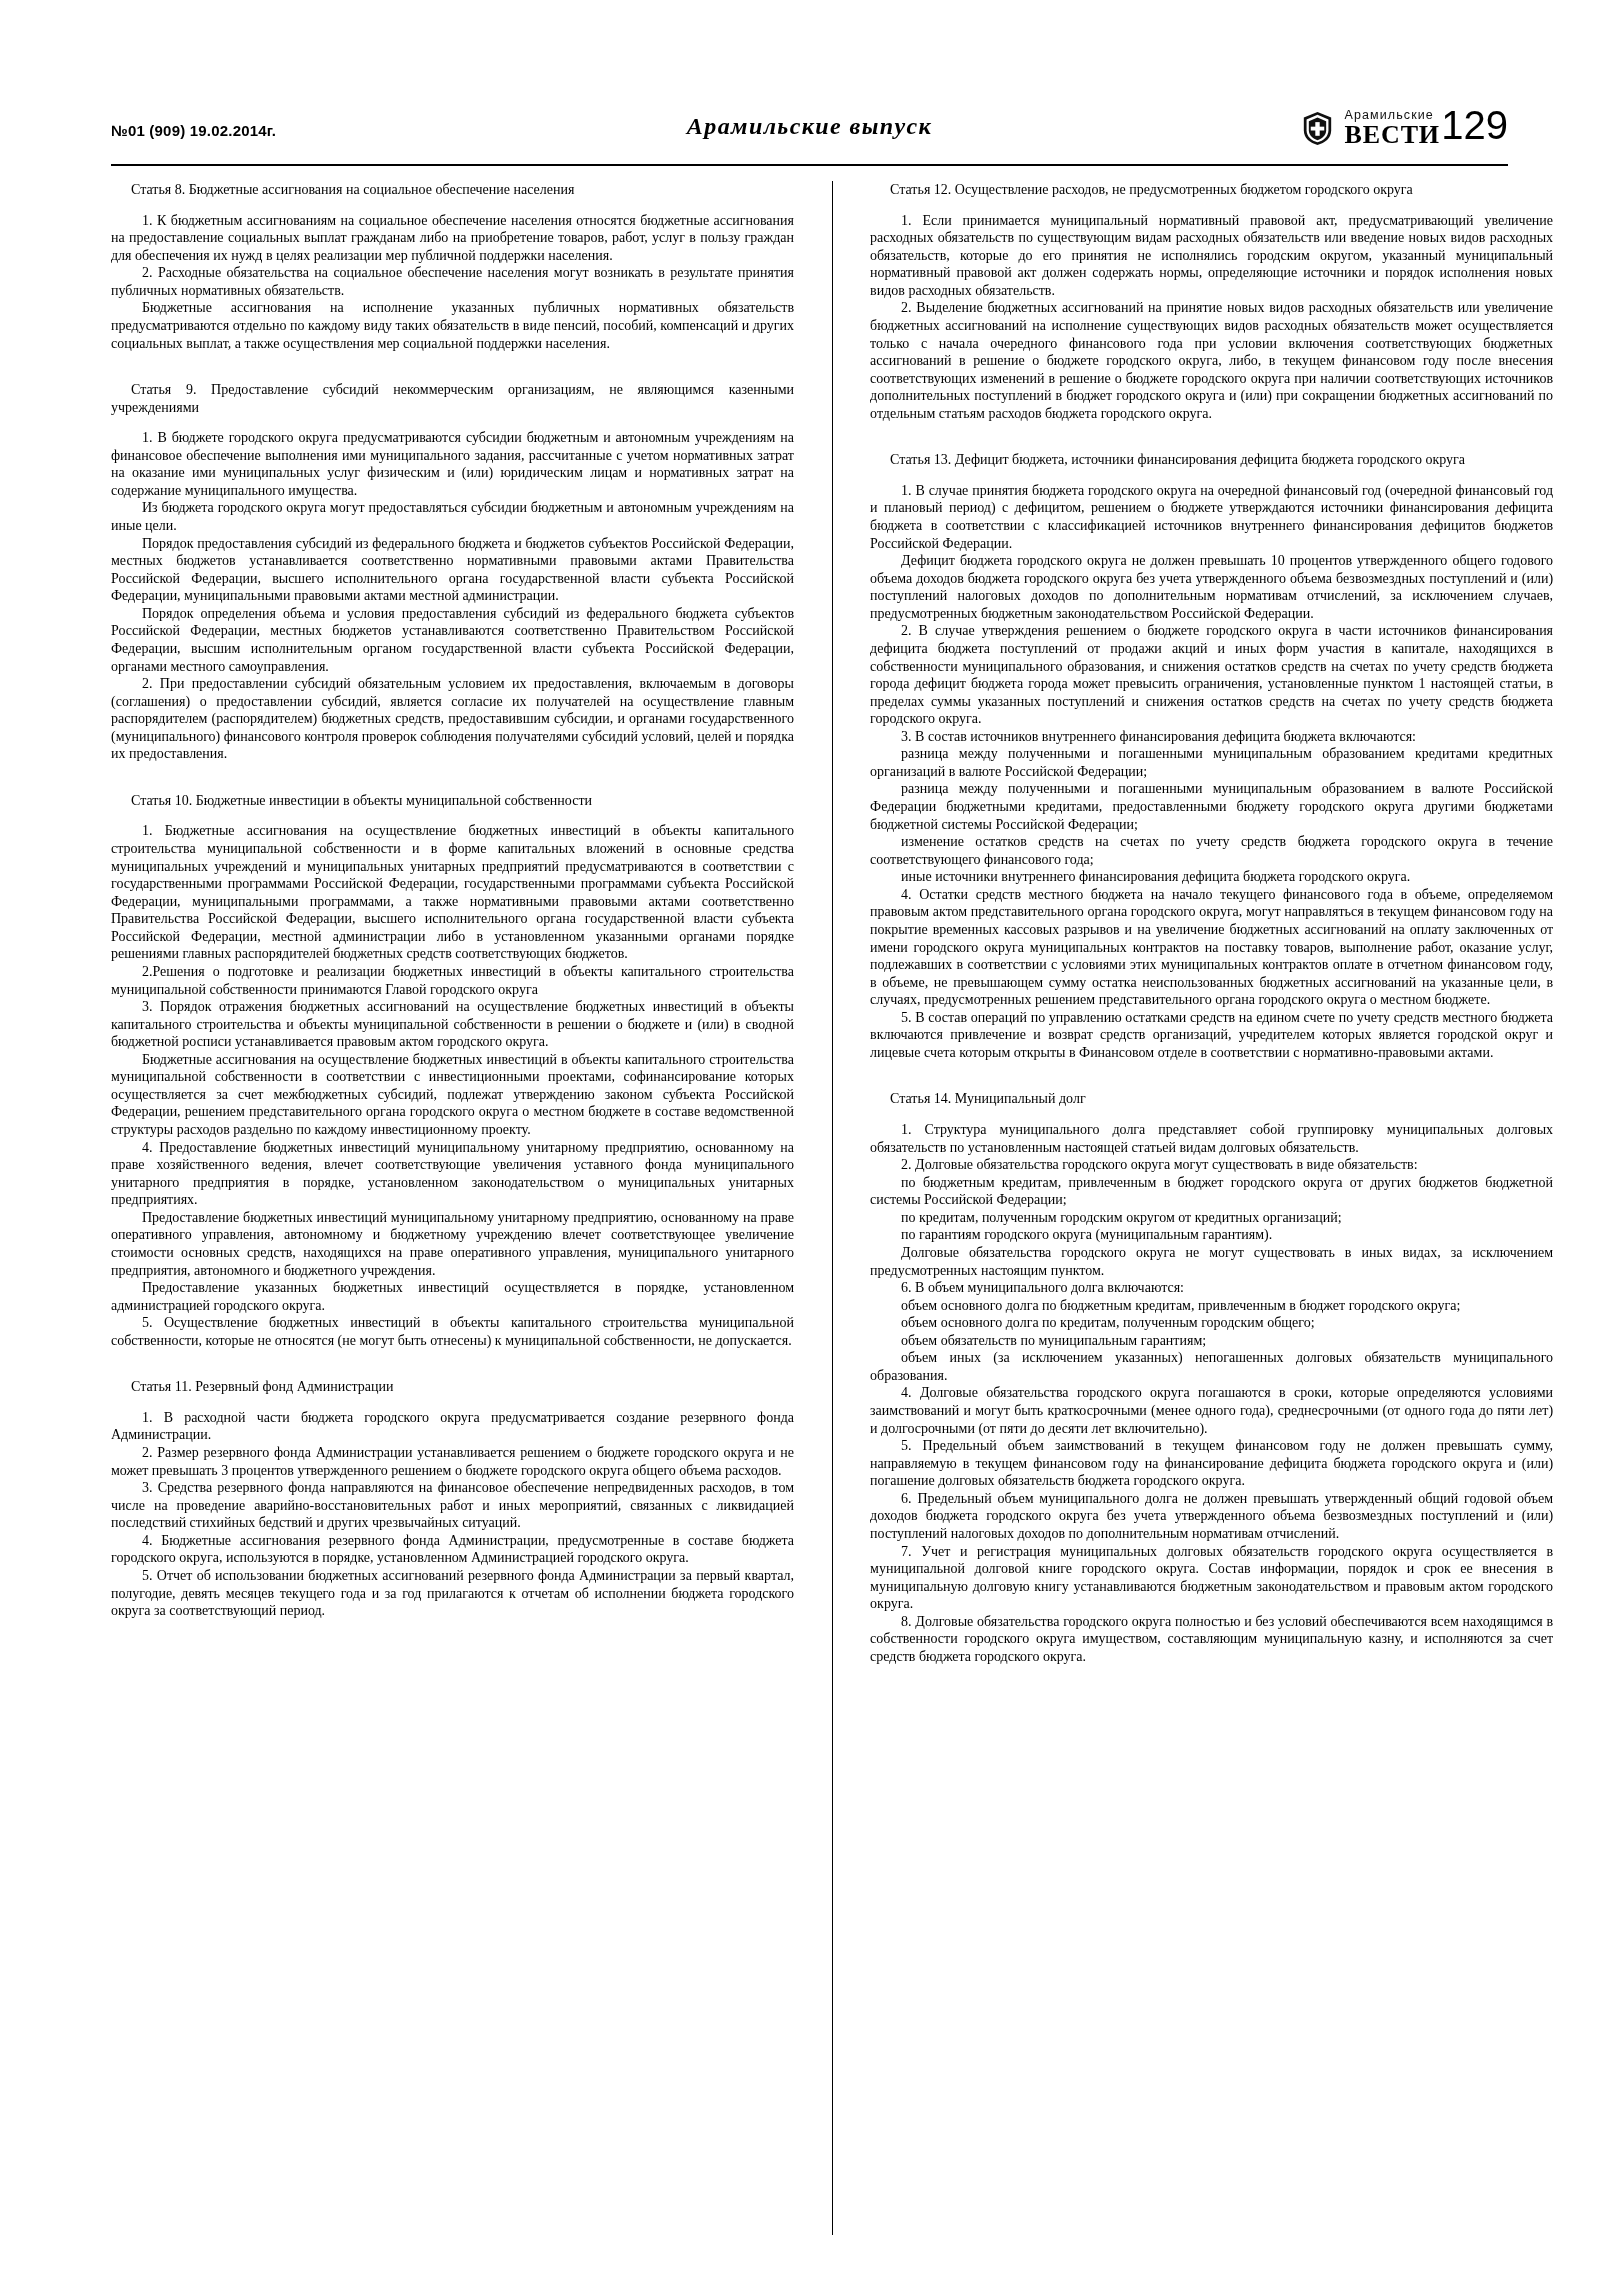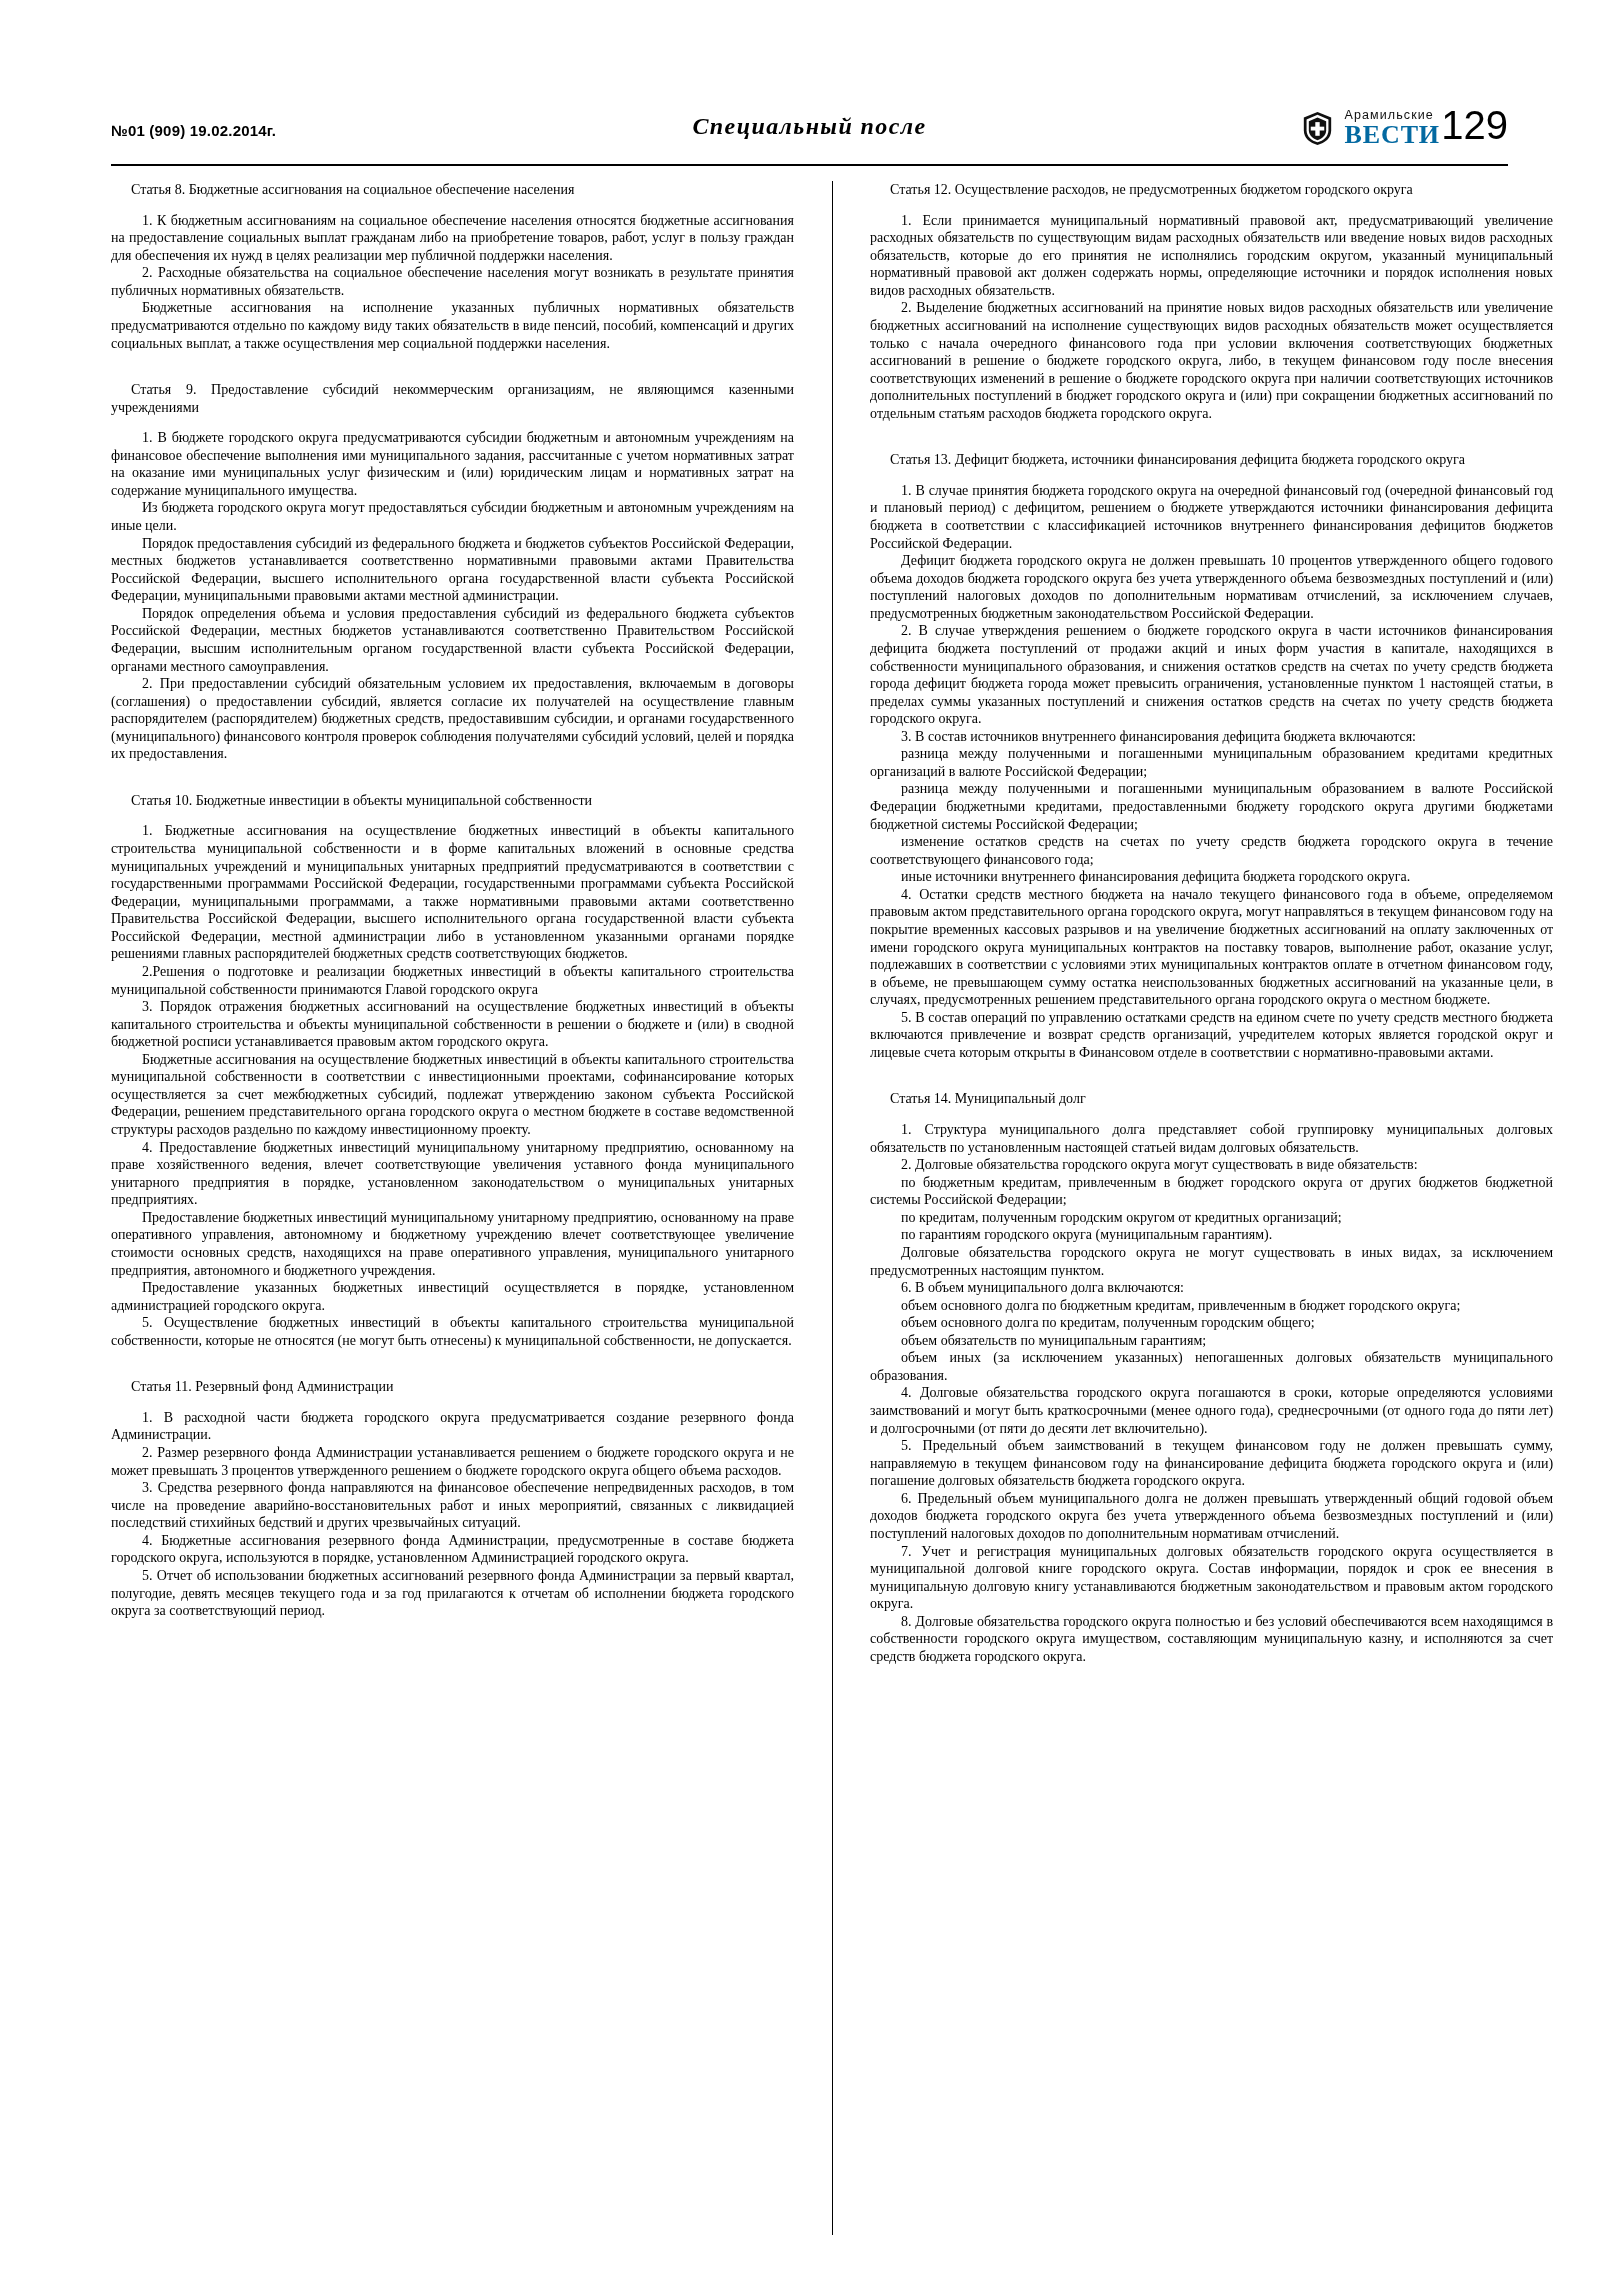--- a/index.html
+++ b/index.html
@@ -75,21 +75,21 @@
     font-family: "Liberation Sans", sans-serif;
     font-size: 12.5px;
     letter-spacing: 1.1px;
     color: #111;
   }
   .brand-line2 {
     font-family: "Liberation Serif", serif;
     font-size: 26px;
     font-weight: bold;
     letter-spacing: 0.9px;
-    color: #0369a1;
+    color: #000000;
     margin-top: 0.9px;
   }
   .page-number {
     position: absolute;
     right: 0;
     top: -3.7px;
     font-family: "Liberation Sans", sans-serif;
     font-size: 40px;
     font-weight: normal;
     line-height: 1;
@@ -140,21 +140,21 @@
   p.heading.first { margin-top: 0; }
   p.gap-top { margin-top: 13px; }
 </style>
 </head>
 <body>
 
 <div class="page">
 
   <div class="masthead">
     <div class="issue-line">№01 (909) 19.02.2014г.</div>
-    <div class="special-title">Специальный  после</div>
+    <div class="special-title">Арамильские  выпуск</div>
 
     <div class="brand">
       <span class="brand-mark">
         <svg width="31" height="35" viewBox="0 0 34 38" xmlns="http://www.w3.org/2000/svg">
           <path d="M17 1 L32 7 L32 21 C32 30 25 35 17 37 C9 35 2 30 2 21 L2 7 Z" fill="#111111"></path>
           <path d="M17 4 L29 9 L29 21 C29 28 23.5 32.5 17 34.2 C10.5 32.5 5 28 5 21 L5 9 Z" fill="#ffffff"></path>
           <path d="M17 7 L26.5 11 L26.5 21 C26.5 26.6 22 30.4 17 31.9 C12 30.4 7.5 26.6 7.5 21 L7.5 11 Z" fill="#111111"></path>
           <rect x="14.6" y="12" width="4.8" height="15" fill="#ffffff"></rect>
           <rect x="9.6" y="17" width="14.8" height="4.2" fill="#ffffff"></rect>
         </svg>

